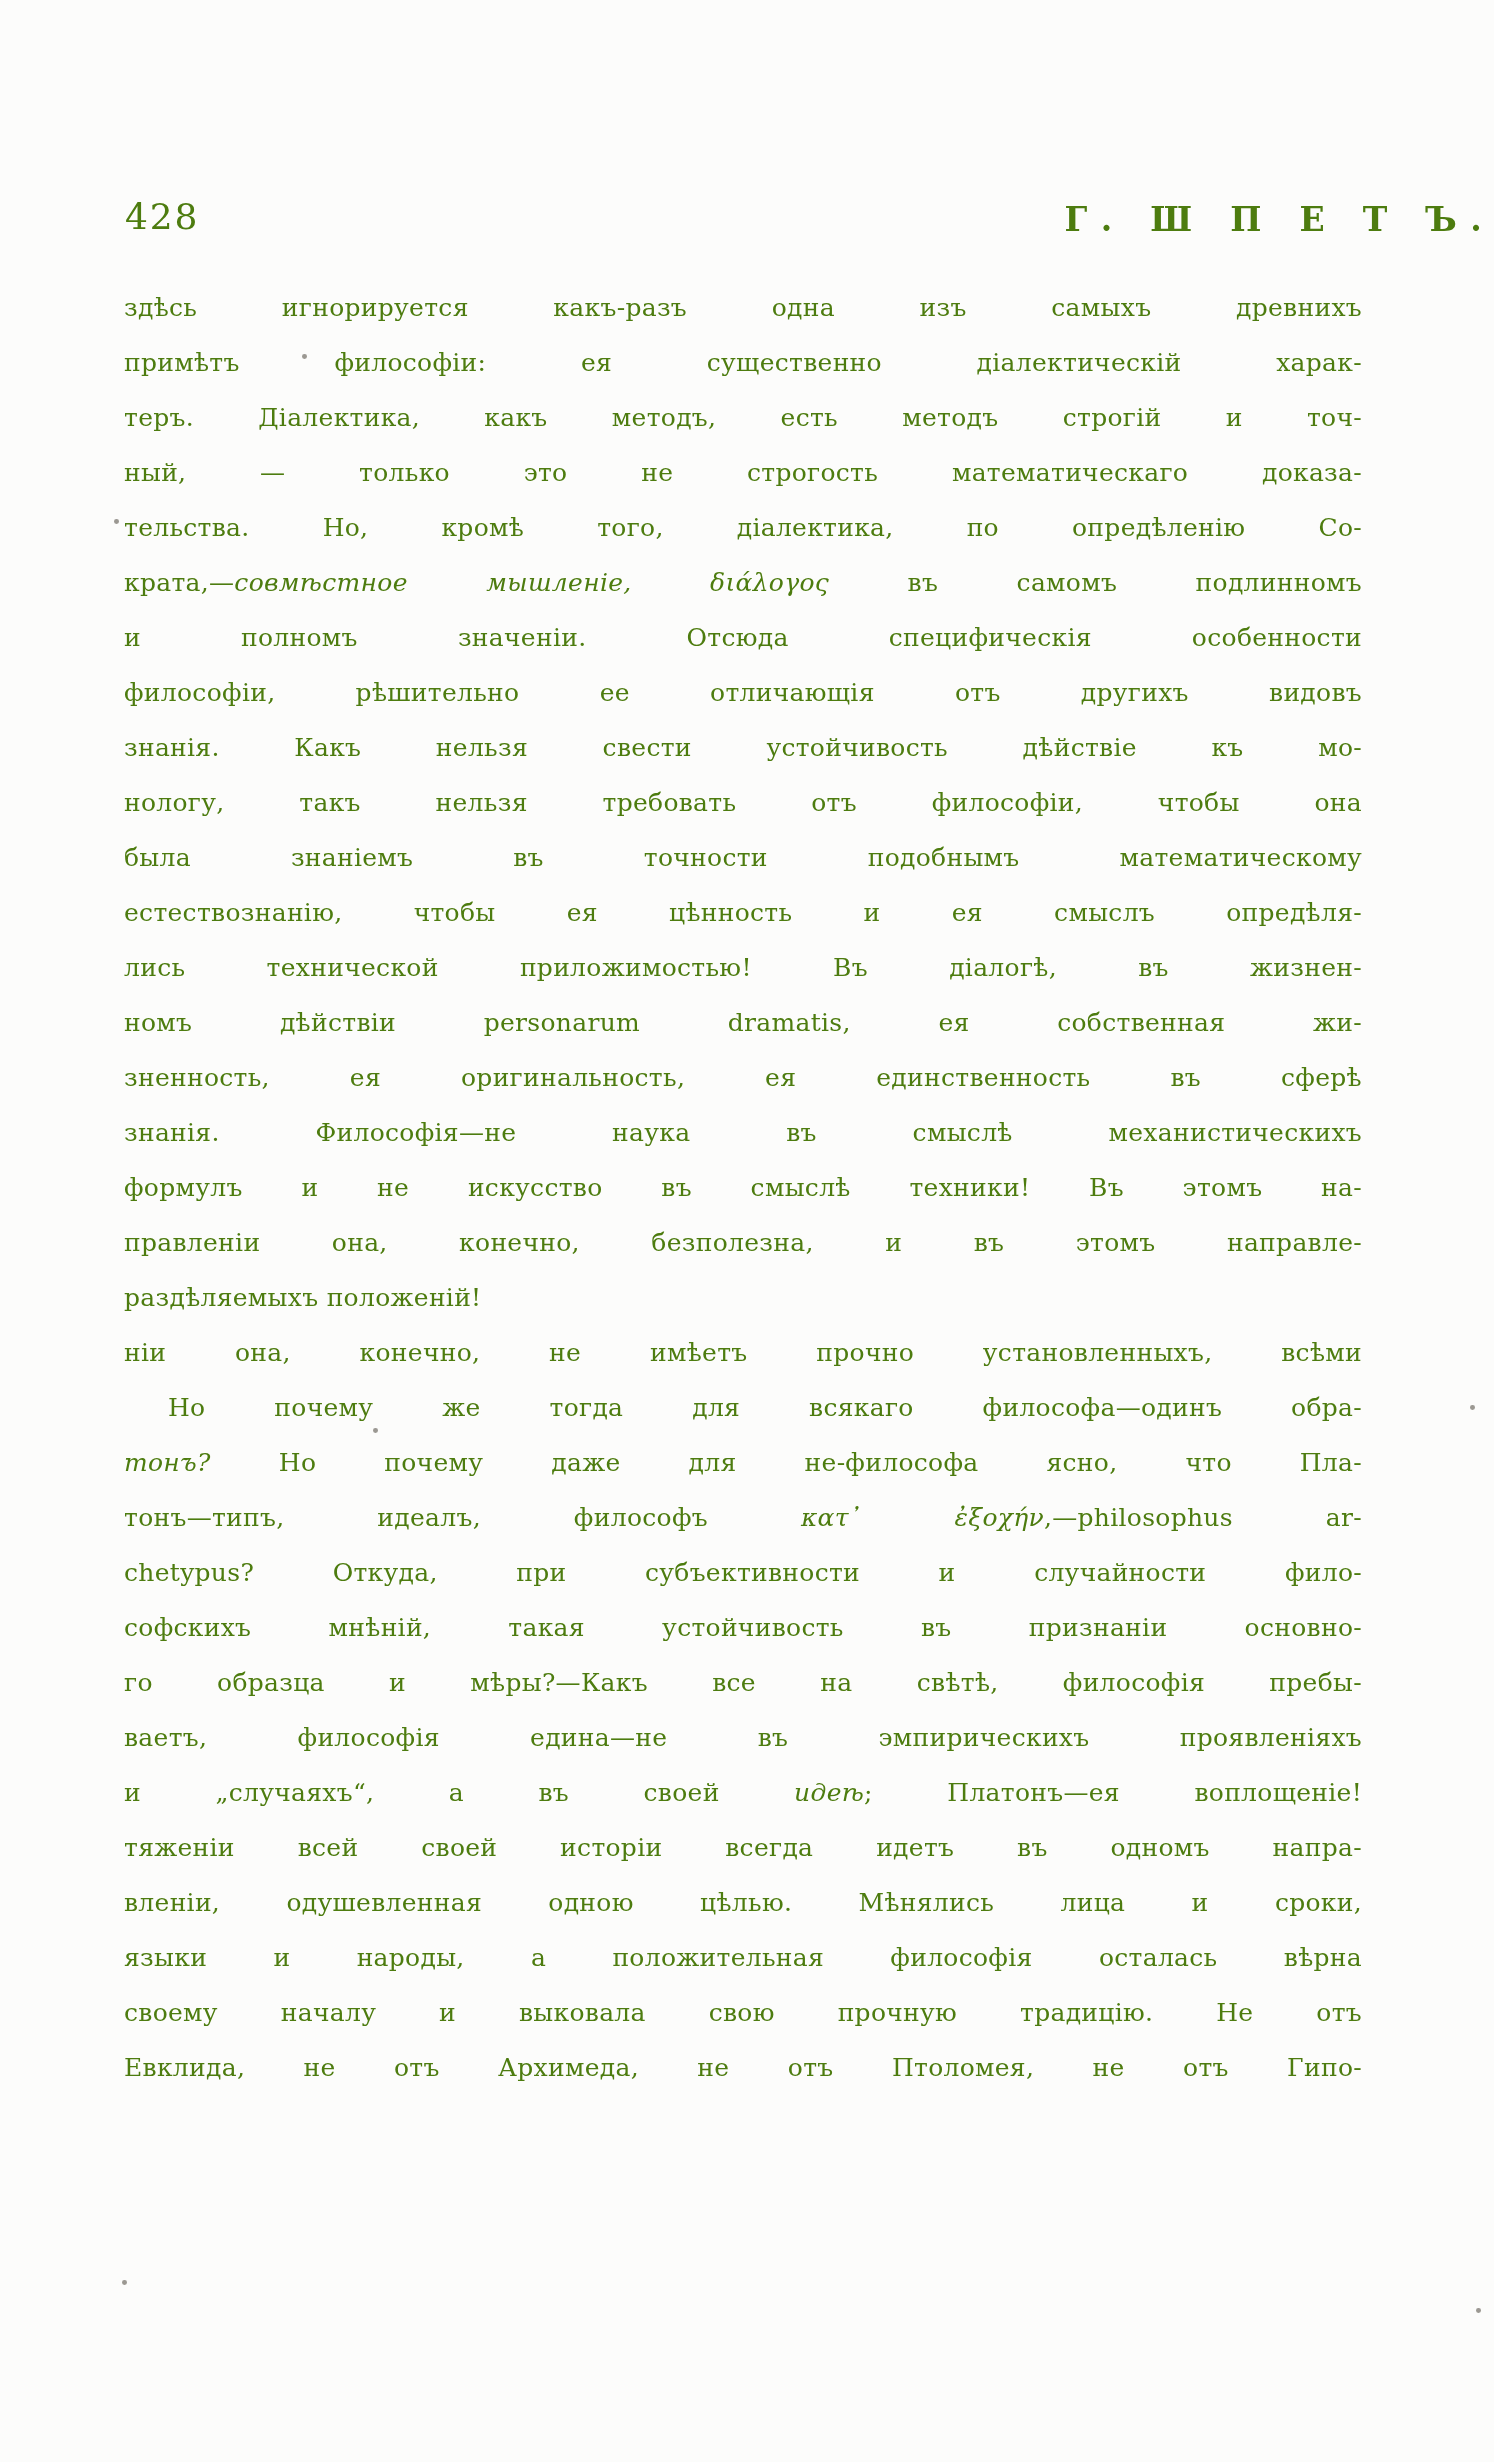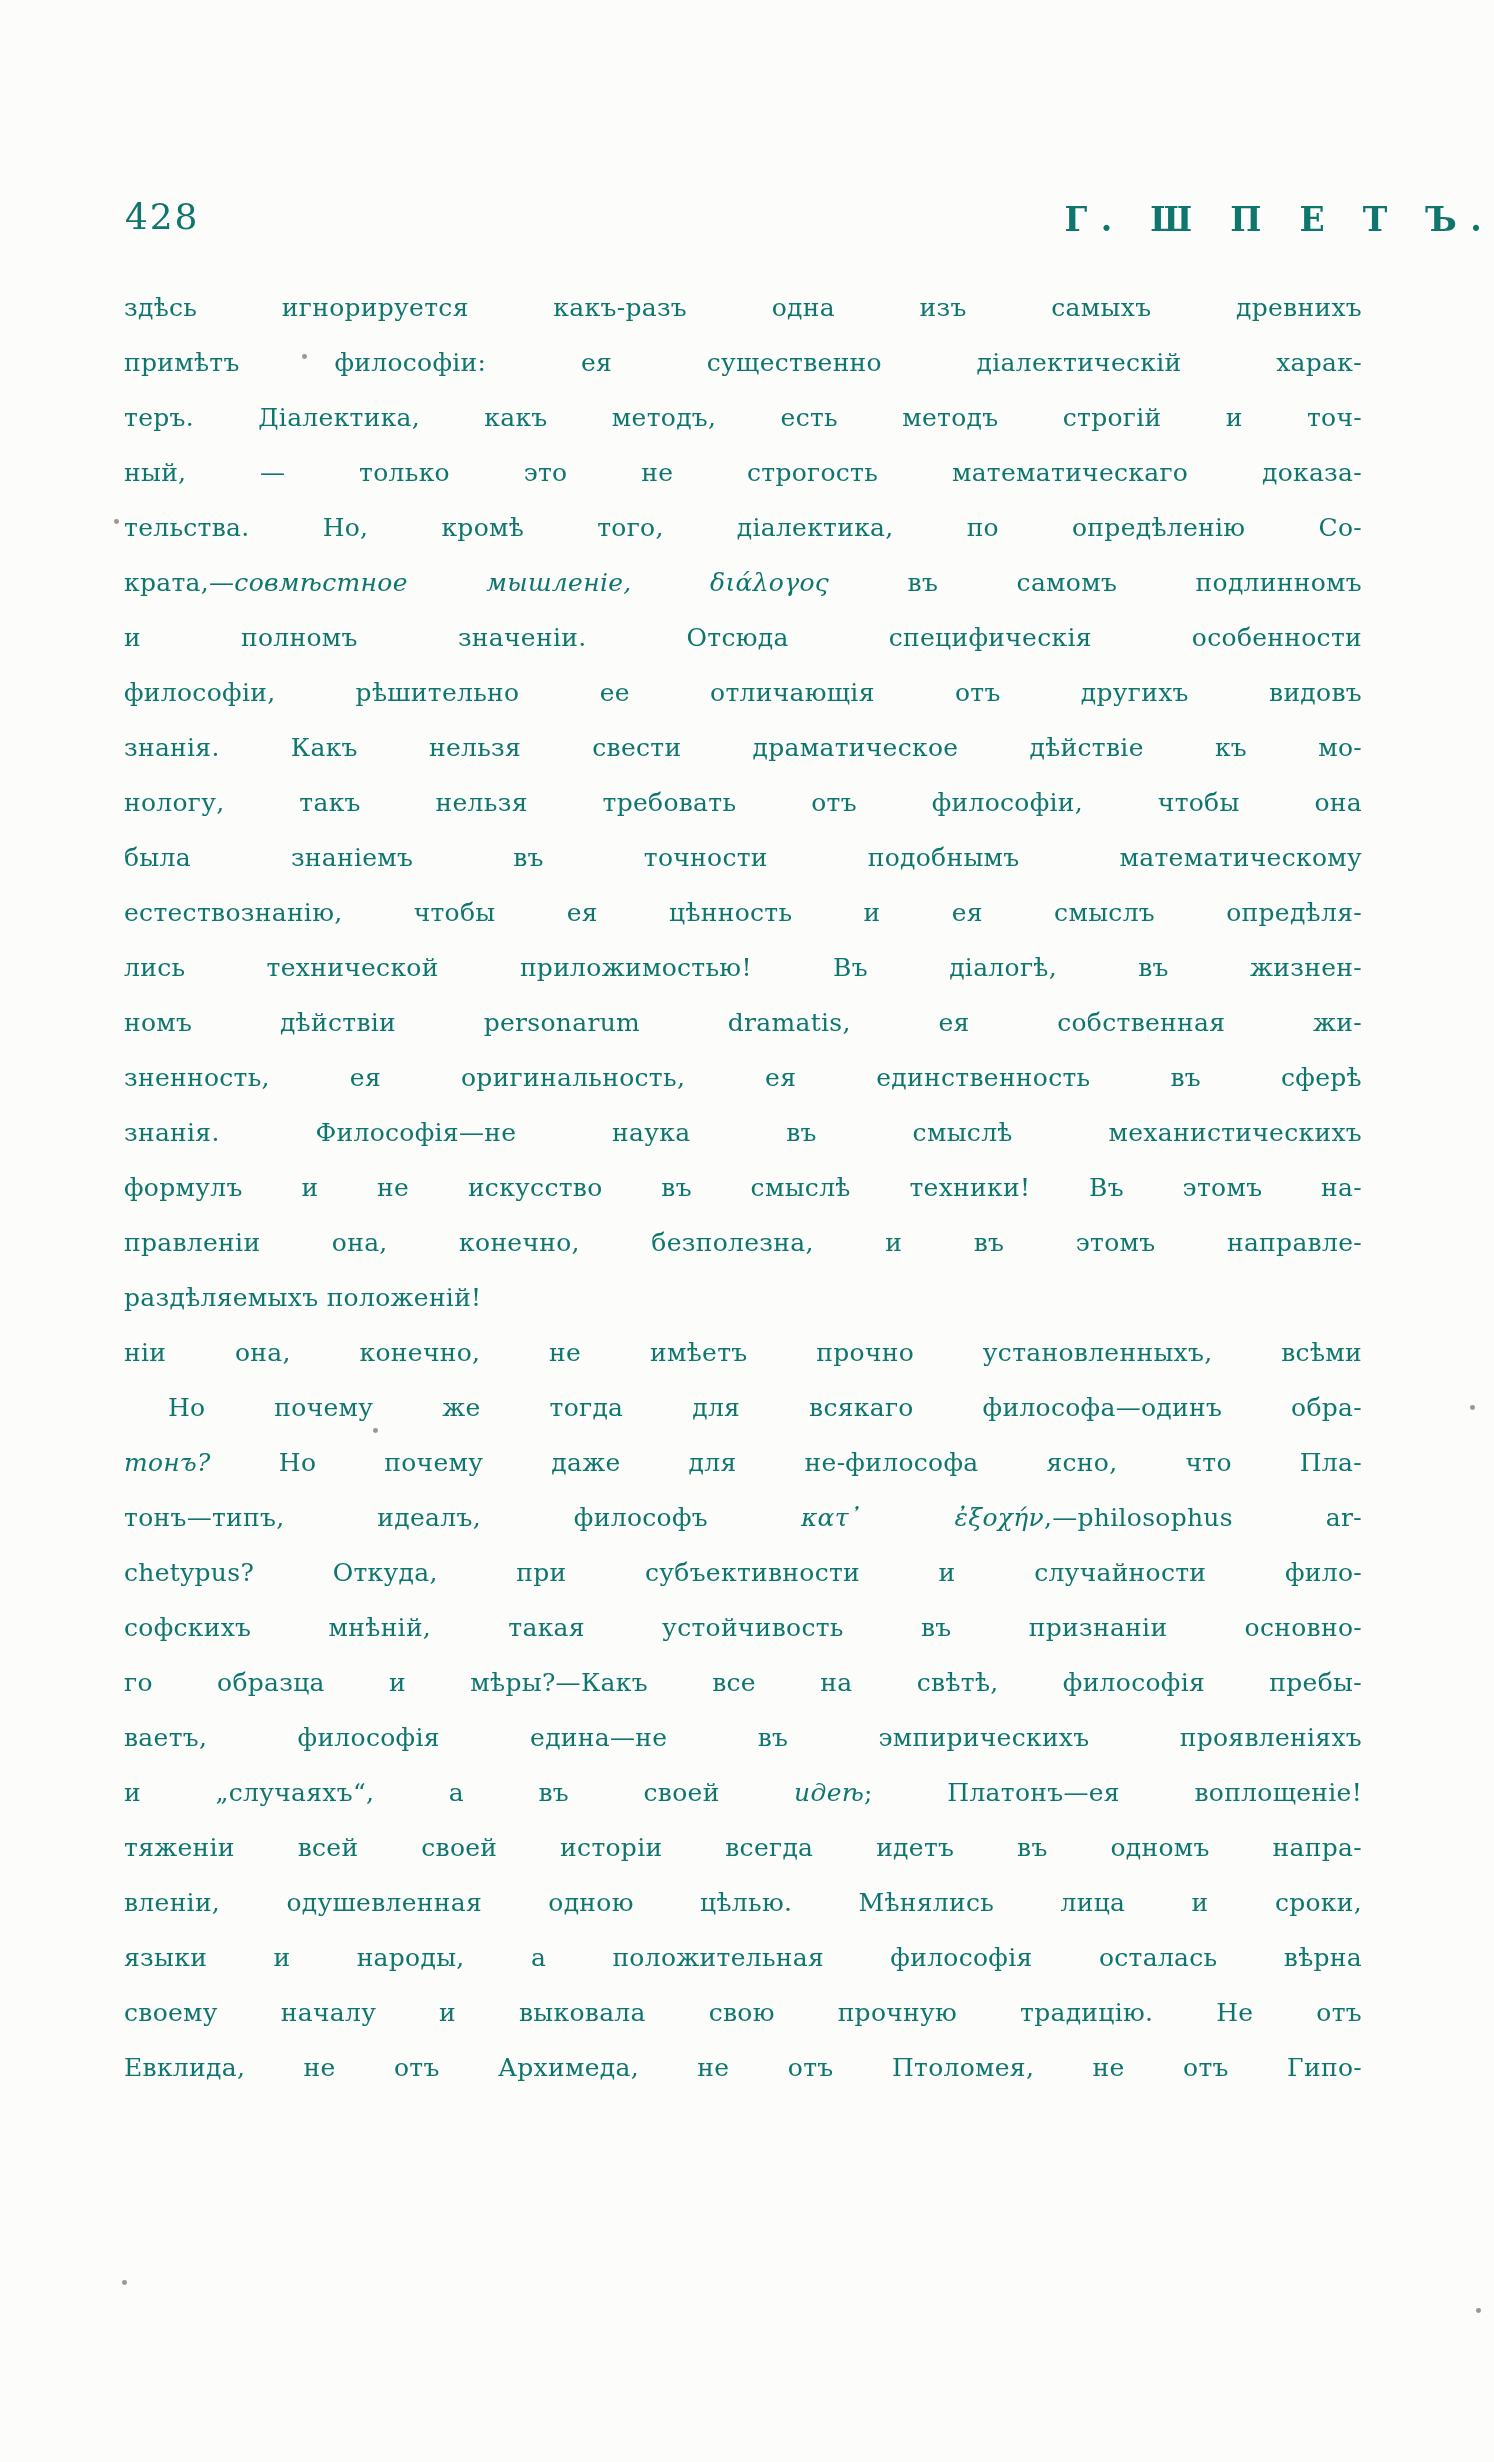--- a/index.html
+++ b/index.html
@@ -3,21 +3,21 @@
 <meta charset="utf-8">
 <style>
   html, body { margin: 0; padding: 0; }
   .page {
     position: relative;
     width: 1495px;
     height: 2462px;
     background: #fcfcfb;
     overflow: hidden;
     font-family: "DejaVu Serif", "Liberation Serif", serif;
-    color: #0f766e;
+    color: #4d7c0f;
   }
   .running-header { position: absolute; top: 196px; left: 0; width: 100%; }
   .page-number {
     position: absolute;
     left: 125px; top: 0;
     font-size: 36px;
     letter-spacing: 1.9px;
   }
   .running-title {
     position: absolute;
@@ -65,21 +65,21 @@
   </div>
   <div class="body-text" id="body-text">
       <div class="line justifyfit"><span class="seg-n">здѣсь игнорируется какъ-разъ одна изъ самыхъ древнихъ</span></div>
       <div class="line justifyfit"><span class="seg-n">примѣтъ философіи: ея существенно діалектическій харак-</span></div>
       <div class="line justifyfit"><span class="seg-n">теръ. Діалектика, какъ методъ, есть методъ строгій и точ-</span></div>
       <div class="line justifyfit"><span class="seg-n">ный, — только это не строгость математическаго доказа-</span></div>
       <div class="line justifyfit"><span class="seg-n">тельства. Но, кромѣ того, діалектика, по опредѣленію Со-</span></div>
       <div class="line justifyfit"><span class="seg-n">крата,—</span><span class="seg-i">совмѣстное мышленіе,</span><span class="seg-n"> </span><span class="seg-g">διάλογος</span><span class="seg-n"> въ самомъ подлинномъ</span></div>
       <div class="line justifyfit"><span class="seg-n">и полномъ значеніи. Отсюда специфическія особенности</span></div>
       <div class="line justifyfit"><span class="seg-n">философіи, рѣшительно ее отличающія отъ другихъ видовъ</span></div>
-      <div class="line justifyfit"><span class="seg-n">знанія. Какъ нельзя свести драматическое дѣйствіе къ мо-</span></div>
+      <div class="line justifyfit"><span class="seg-n">знанія. Какъ нельзя свести устойчивость дѣйствіе къ мо-</span></div>
       <div class="line justifyfit"><span class="seg-n">нологу, такъ нельзя требовать отъ философіи, чтобы она</span></div>
       <div class="line justifyfit"><span class="seg-n">была знаніемъ въ точности подобнымъ математическому</span></div>
       <div class="line justifyfit"><span class="seg-n">естествознанію, чтобы ея цѣнность и ея смыслъ опредѣля-</span></div>
       <div class="line justifyfit"><span class="seg-n">лись технической приложимостью! Въ діалогѣ, въ жизнен-</span></div>
       <div class="line justifyfit"><span class="seg-n">номъ дѣйствіи personarum dramatis, ея собственная жи-</span></div>
       <div class="line justifyfit"><span class="seg-n">зненность, ея оригинальность, ея единственность въ сферѣ</span></div>
       <div class="line justifyfit"><span class="seg-n">знанія. Философія—не наука въ смыслѣ механистическихъ</span></div>
       <div class="line justifyfit"><span class="seg-n">формулъ и не искусство въ смыслѣ техники! Въ этомъ на-</span></div>
       <div class="line justifyfit"><span class="seg-n">правленіи она, конечно, безполезна, и въ этомъ направле-</span></div>
       <div class="line justifyfit left"><span class="seg-n">раздѣляемыхъ положеній!</span></div>

